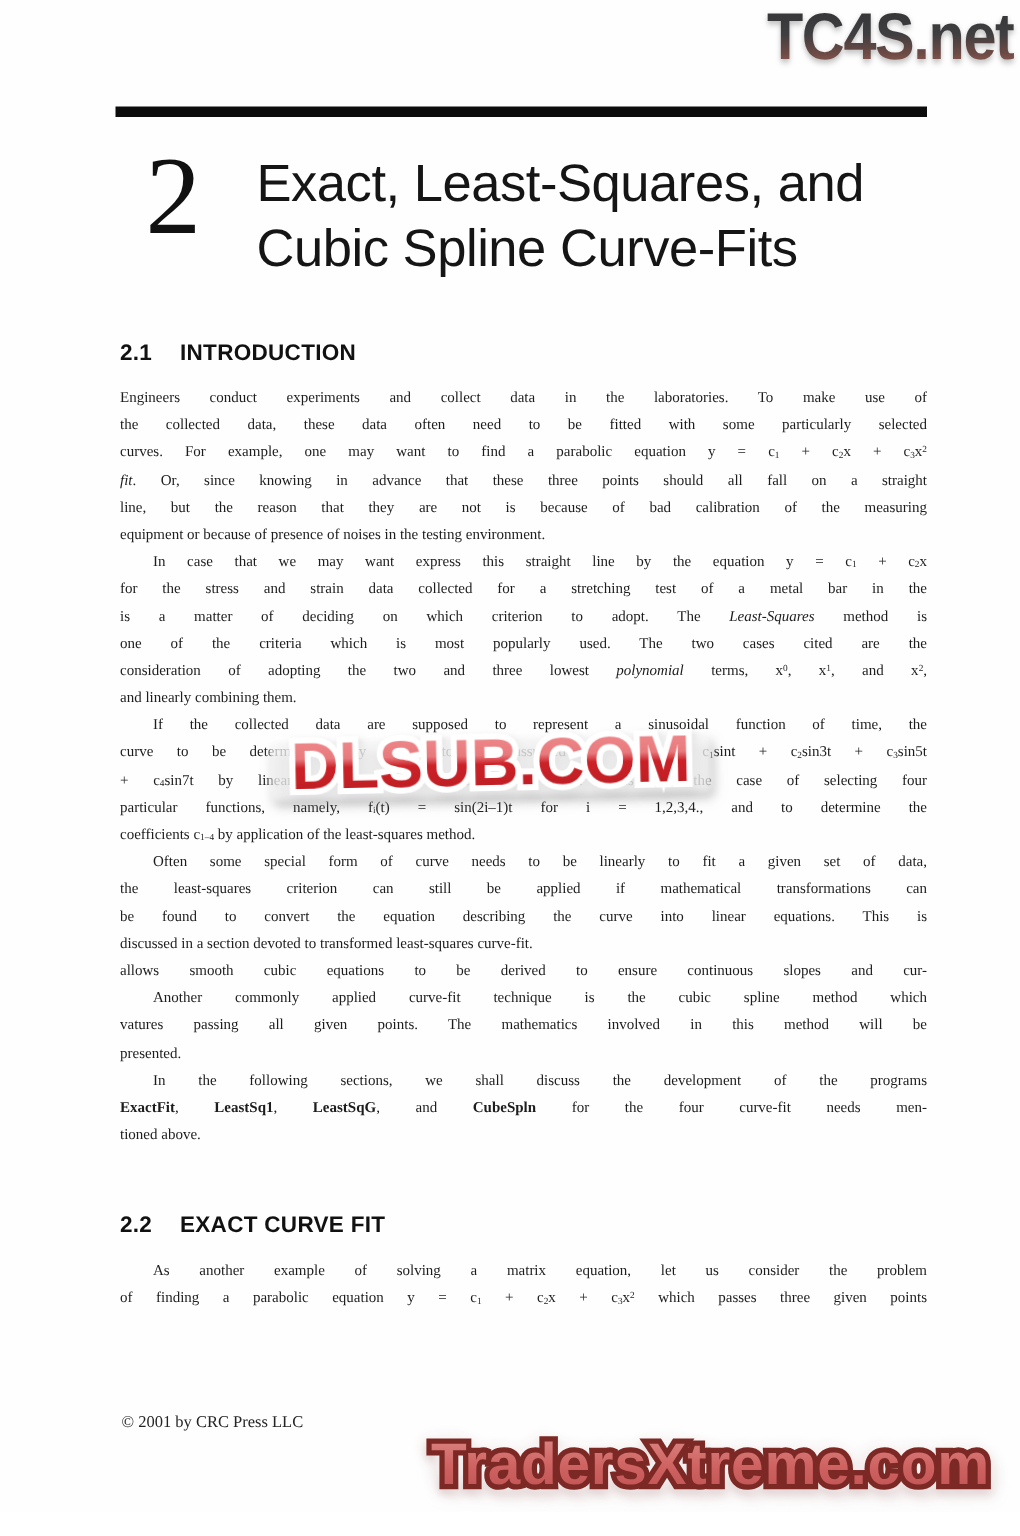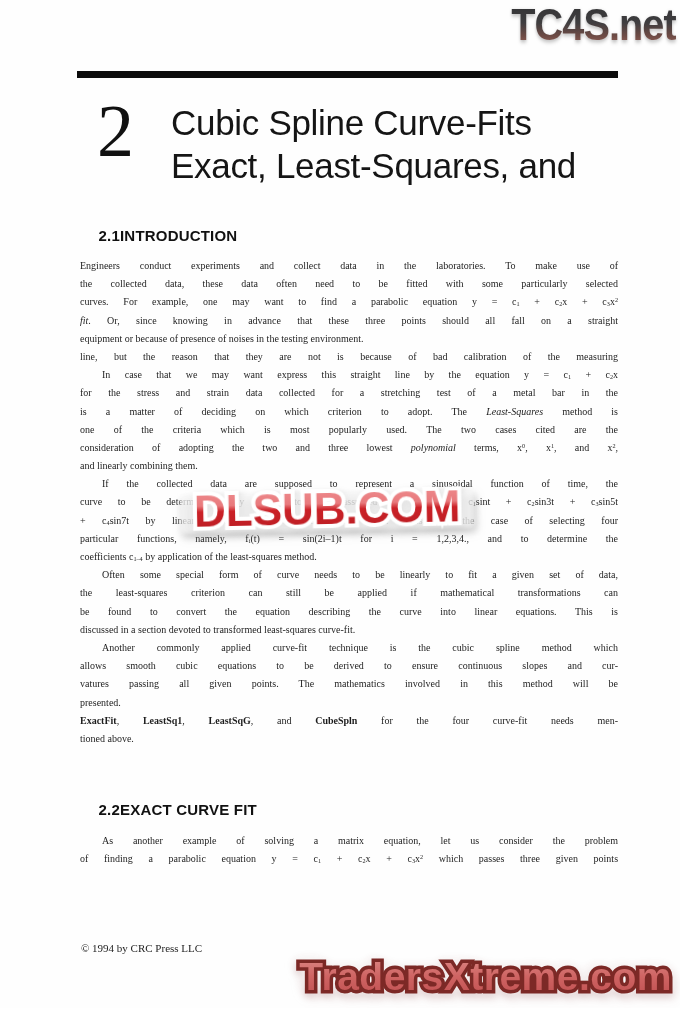--- a/index.html
+++ b/index.html
@@ -18,22 +18,22 @@
   
   .rule{position:absolute;left:77px;top:71px;width:541px;height:7px;background:#0c0c0c;}
   .chapter-num{position:absolute;left:97px;top:100px;
     font:400 74px/62px "Liberation Serif",serif;color:#111;}
   .chapter-title{position:absolute;left:171px;top:101px;
     font:400 35px/43px "Liberation Sans",sans-serif;letter-spacing:-0.3px;color:#151515;}
 
   
   .content{position:absolute;left:80px;top:227px;width:538px;}
   .section-heading{display:flex;font:bold 15px/18px "Liberation Sans",sans-serif;
-    color:#111;margin:0 0 12px 0;letter-spacing:0.2px;text-align:right;}
-  .section-heading.later{margin-top:53px;margin-bottom:13px;}
+    color:#111;margin:0 0 12px 0;letter-spacing:0.2px;}
+  .section-heading.later{margin-top:42px;margin-bottom:13px;}
   .sec-num{width:40px;flex:0 0 40px;}
   .paragraph{margin:0;}
   .line{font-size:10px;line-height:18.2px;height:18.2px;color:#1d1d1d;
     text-align:justify;text-align-last:justify;}
   .line.last{text-align-last:left;}
   .line.indent{text-indent:22px;}
   sub,sup{font-size:0.62em;line-height:0;}
   sup{vertical-align:0.45em;}
   sub{vertical-align:-0.18em;}
   b{font-weight:bold;} i{font-style:italic;}
@@ -47,21 +47,21 @@
   .wm-dlsub::before{content:"";position:absolute;left:-14px;right:-14px;top:7px;bottom:1px;
     background:rgba(250,250,250,0.72);filter:blur(2px);border-radius:4px;}
   .wm-dlsub .layer{font:bold 44px/46px "Liberation Sans",sans-serif;white-space:nowrap;}
   .wm-dlsub .stroke{position:absolute;left:0;top:0;-webkit-text-stroke:8px #ffffff;color:#fff;}
   .wm-dlsub .fill{position:relative;
     background:linear-gradient(180deg,#f09092 0%,#e8797c 40%,#cb2127 52%,#b81d23 100%);
     -webkit-background-clip:text;background-clip:text;
     -webkit-text-fill-color:transparent;color:transparent;}
 
   
-  .wm-traders{position:absolute;right:8px;bottom:10px;
+  .wm-traders{position:absolute;right:20px;bottom:10px;
     filter:drop-shadow(0 3px 3px rgba(130,60,60,0.3));}
   .wm-traders .layer{font:bold 39px/42px "Liberation Sans",sans-serif;
     letter-spacing:0.5px;white-space:nowrap;}
   .wm-traders .stroke{position:absolute;left:0;top:0;
     -webkit-text-stroke:7px #7c2926;color:#7c2926;
     text-shadow:0 0 6px rgba(255,255,255,0.95),0 0 14px rgba(255,255,255,0.9),
       4px 4px 8px rgba(255,255,255,0.85),-4px -4px 8px rgba(255,255,255,0.85);}
   .wm-traders .fill{position:relative;
     background:linear-gradient(180deg,#dc8a87 0%,#cf6463 50%,#bf4f50 100%);
     -webkit-background-clip:text;background-clip:text;
@@ -72,36 +72,36 @@
 
 <div class="page">
 
   <div class="wm-tc4s">TC4S.net</div>
 
   <div class="rule"></div>
 
   <div class="chapter-num">2</div>
 
   <div class="chapter-title">
+    <div>Exact, Least-Squares, and</div>
     <div>Cubic Spline Curve-Fits</div>
-    <div>Exact, Least-Squares, and</div>
   </div>
 
   <div class="content" id="content">
       <div class="section-heading">
         <span class="sec-num">2.1</span>
         <span>INTRODUCTION</span>
       </div>
       <div class="paragraph">
         <div class="line">Engineers conduct experiments and collect data in the laboratories. To make use of</div>
         <div class="line">the collected data, these data often need to be fitted with some particularly selected</div>
         <div class="line">curves. For example, one may want to find a parabolic equation y = c<sub>1</sub> + c<sub>2</sub>x + c<sub>3</sub>x<sup>2</sup></div>
         <div class="line"><i>fit</i>. Or, since knowing in advance that these three points should all fall on a straight</div>
+        <div class="line">line, but the reason that they are not is because of bad calibration of the measuring</div>
         <div class="line last">equipment or because of presence of noises in the testing environment.</div>
-        <div class="line">line, but the reason that they are not is because of bad calibration of the measuring</div>
       </div>
       <div class="paragraph">
         <div class="line indent">In case that we may want express this straight line by the equation y = c<sub>1</sub> + c<sub>2</sub>x</div>
         <div class="line">for the stress and strain data collected for a stretching test of a metal bar in the</div>
         <div class="line">is a matter of deciding on which criterion to adopt. The <i>Least-Squares</i> method is</div>
         <div class="line">one of the criteria which is most popularly used. The two cases cited are the</div>
         <div class="line">consideration of adopting the two and three lowest <i>polynomial</i> terms, x<sup>0</sup>, x<sup>1</sup>, and x<sup>2</sup>,</div>
         <div class="line last">and linearly combining them.</div>
       </div>
       <div class="paragraph">
@@ -111,40 +111,41 @@
         <div class="line">particular functions, namely, f<sub>i</sub>(t) = sin(2i–1)t for i = 1,2,3,4., and to determine the</div>
         <div class="line last">coefficients c<sub>1–4</sub> by application of the least-squares method.</div>
       </div>
       <div class="paragraph">
         <div class="line indent">Often some special form of curve needs to be linearly to fit a given set of data,</div>
         <div class="line">the least-squares criterion can still be applied if mathematical transformations can</div>
         <div class="line">be found to convert the equation describing the curve into linear equations. This is</div>
         <div class="line last">discussed in a section devoted to transformed least-squares curve-fit.</div>
       </div>
       <div class="paragraph">
+        <div class="line">allows smooth cubic equations to be derived to ensure continuous slopes and cur-</div>
         <div class="line indent">Another commonly applied curve-fit technique is the cubic spline method which</div>
-        <div class="line">allows smooth cubic equations to be derived to ensure continuous slopes and cur-</div>
         <div class="line">vatures passing all given points. The mathematics involved in this method will be</div>
         <div class="line last">presented.</div>
       </div>
       <div class="paragraph">
+        <div class="line indent">In the following sections, we shall discuss the development of the programs</div>
         <div class="line"><b>ExactFit</b>, <b>LeastSq1</b>, <b>LeastSqG</b>, and <b>CubeSpln</b> for the four curve-fit needs men-</div>
         <div class="line last">tioned above.</div>
       </div>
       <div class="section-heading later">
         <span class="sec-num">2.2</span>
         <span>EXACT CURVE FIT</span>
       </div>
       <div class="paragraph">
         <div class="line indent">As another example of solving a matrix equation, let us consider the problem</div>
         <div class="line">of finding a parabolic equation y = c<sub>1</sub> + c<sub>2</sub>x + c<sub>3</sub>x<sup>2</sup> which passes three given points</div>
       </div>
     </div>
 
-  <div class="footer">© 1994 by CRC Press LLC</div>
+  <div class="footer">© 2001 by CRC Press LLC</div>
 
   <div class="wm-dlsub">
     <span class="layer stroke">DLSUB.COM</span>
     <span class="layer fill">DLSUB.COM</span>
   </div>
 
   <div class="wm-traders">
     <span class="layer stroke">TradersXtreme.com</span>
     <span class="layer fill">TradersXtreme.com</span>
   </div>

